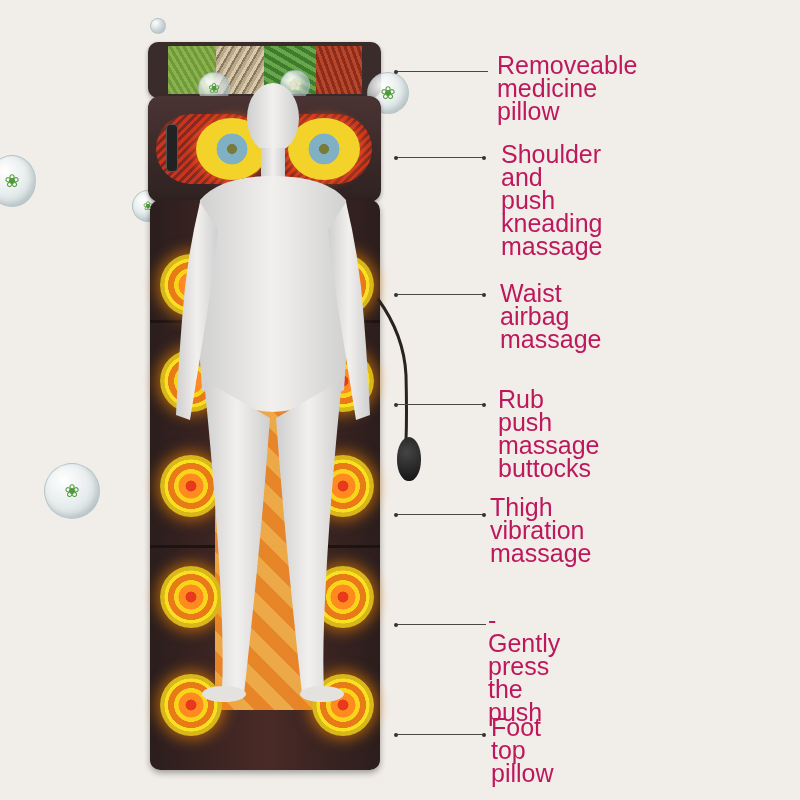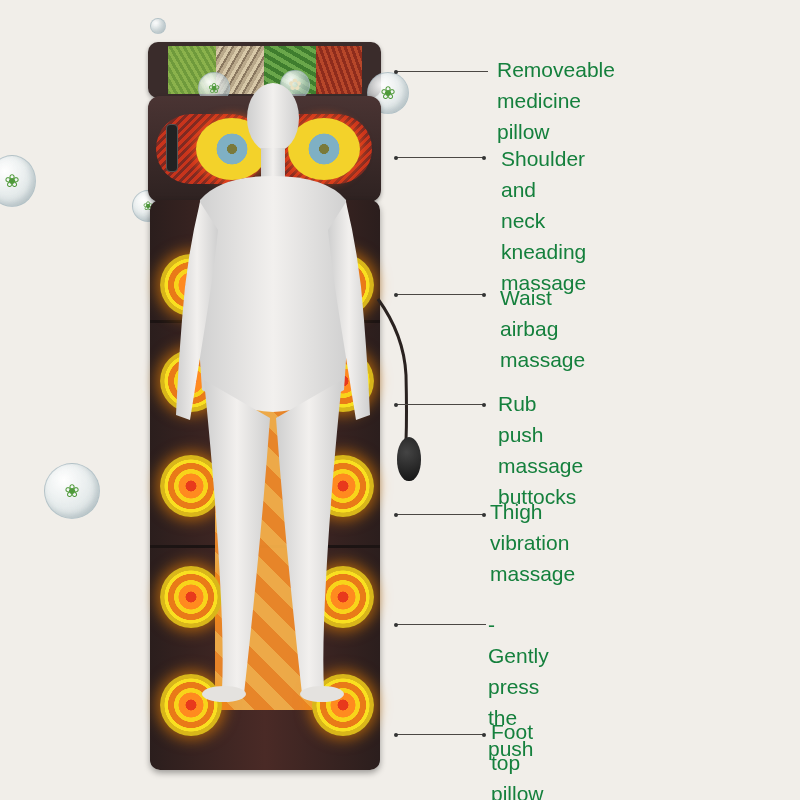--- a/index.html
+++ b/index.html
@@ -22,21 +22,21 @@
   .figure { left:160px; top:80px; width:220px; height:630px; }
   
   .bubble { position:absolute; border-radius:50%; background:radial-gradient(circle at 35% 30%,rgba(255,255,255,.95),rgba(220,232,236,.6) 55%,rgba(170,190,198,.5)); border:1px solid rgba(150,170,178,.6); box-shadow:inset -3px -3px 6px rgba(120,140,150,.35); }
   .leaf { position:absolute; left:50%; top:50%; transform:translate(-50%,-50%); color:#4f9a3a; font-size:18px; line-height:1; }
   
   .pump { left:397px; top:437px; width:24px; height:44px; border-radius:50% 50% 48% 48%; background:radial-gradient(circle at 40% 35%,#444,#111); }
   
   .callout { position:absolute; }
   .callout .line { position:absolute; height:1px; background:#4b4744; }
   .callout .dot-l, .callout .dot-r { position:absolute; width:4px; height:4px; border-radius:50%; background:#333; top:-1.5px; }
-  .callout .text { position:absolute; color:#15803d; font-size:21px; line-height:31px; white-space:pre-line; }
+  .callout .text { position:absolute; color:#be185d; font-size:25px; line-height:23px; white-space:pre-line; }
 </style>
 </head>
 <body>
 
 <div class="bubble" style="left:-12px;top:155px;width:46px;height:50px;">
     <span class="leaf">❀</span>
   </div>
 <div class="bubble" style="left:44px;top:463px;width:54px;height:54px;">
     <span class="leaf">❀</span>
   </div>
@@ -116,21 +116,21 @@
     </div>
   <div class="text" style="left:101px;top:-17px;">Removeable
 medicine pillow</div>
 </div>
 <div class="callout" style="left:396px;top:157px;">
   <div class="line" style="left:0;width:88px;">
       <span class="dot-l" style="left:-2px"></span>
       <span class="dot-r" style="right:-2px"></span>
     </div>
   <div class="text" style="left:105px;top:-14px;">Shoulder and
-neck kneading
+push kneading
 massage</div>
 </div>
 <div class="callout" style="left:396px;top:294px;">
   <div class="line" style="left:0;width:88px;">
       <span class="dot-l" style="left:-2px"></span>
       <span class="dot-r" style="right:-2px"></span>
     </div>
   <div class="text" style="left:104px;top:-12px;">Waist airbag
 massage</div>
 </div>

